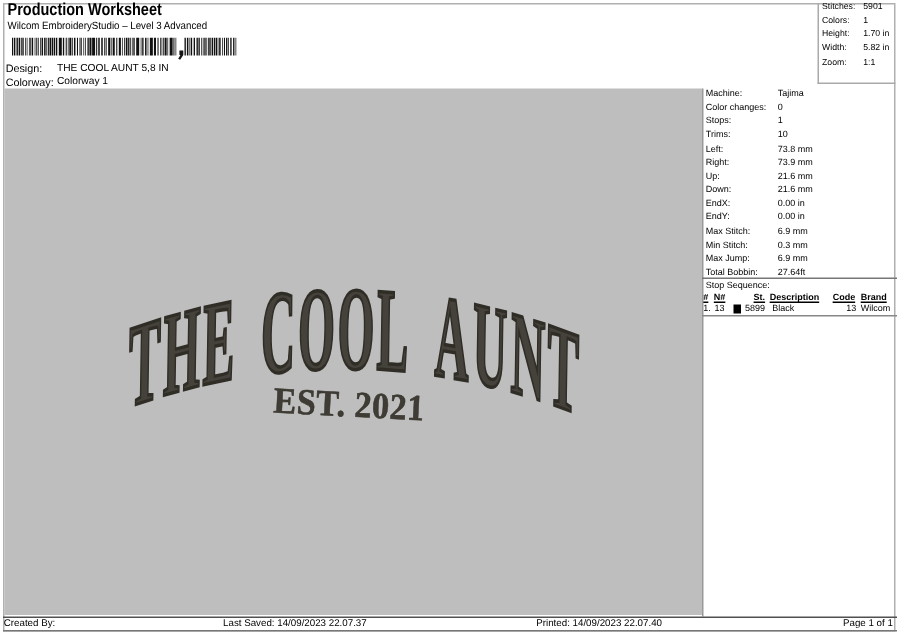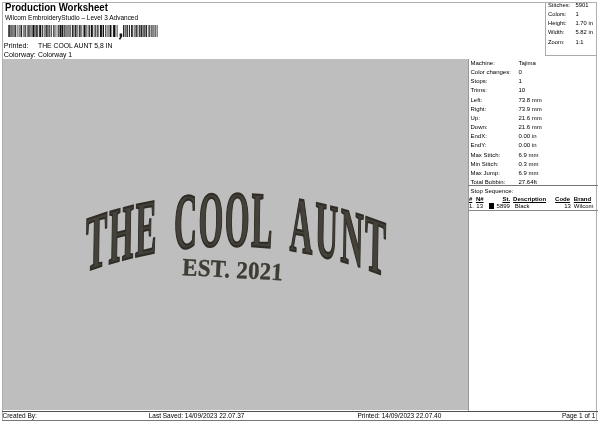--- a/index.html
+++ b/index.html
@@ -104,21 +104,21 @@
     <rect x="146.1" y="0" width="1.0" height="12" fill="#111"></rect>
     <rect x="148.1" y="0" width="0.5" height="12" fill="#111"></rect>
     <rect x="149.3" y="0" width="0.7" height="12" fill="#111"></rect>
     <rect x="150.7" y="0" width="0.9" height="12" fill="#111"></rect>
     <rect x="152.0" y="0" width="0.5" height="12" fill="#111"></rect>
     <rect x="153.5" y="0" width="0.9" height="12" fill="#111"></rect>
     <rect x="155.4" y="0" width="0.9" height="12" fill="#111"></rect>
     <rect x="157.0" y="0" width="0.5" height="12" fill="#111"></rect>
     <path d="M119.6,8.6 h2.6 v3.0 l-2.1,3.2 l-1.3,-0.7 l1.5,-2.5 h-0.7 z" fill="#151515"></path>
   </svg>
-<div class="abs" style="left:3.8px;top:41.3px;font-size:7.2px;">Printed:</div>
+<div class="abs" style="left:3.8px;top:41.3px;font-size:7.2px;">Design:</div>
 <div class="abs lbl" style="left:38px;top:41.5px;">THE COOL AUNT 5,8 IN</div>
 <div class="abs" style="left:3.8px;top:50.3px;font-size:7.2px;">Colorway:</div>
 <div class="abs lbl" style="left:38px;top:50.5px;">Colorway 1</div>
 
 <div class="abs" style="left:545px;top:2px;width:52px;height:54px;border-left:1px solid #aaa;border-bottom:1px solid #aaa;"></div>
 <div class="abs" style="left:548px;top:0.5px;font-size:5.8px;line-height:9.3px;">Stitches:
 Colors:
 Height:
 Width:
 Zoom:</div>

